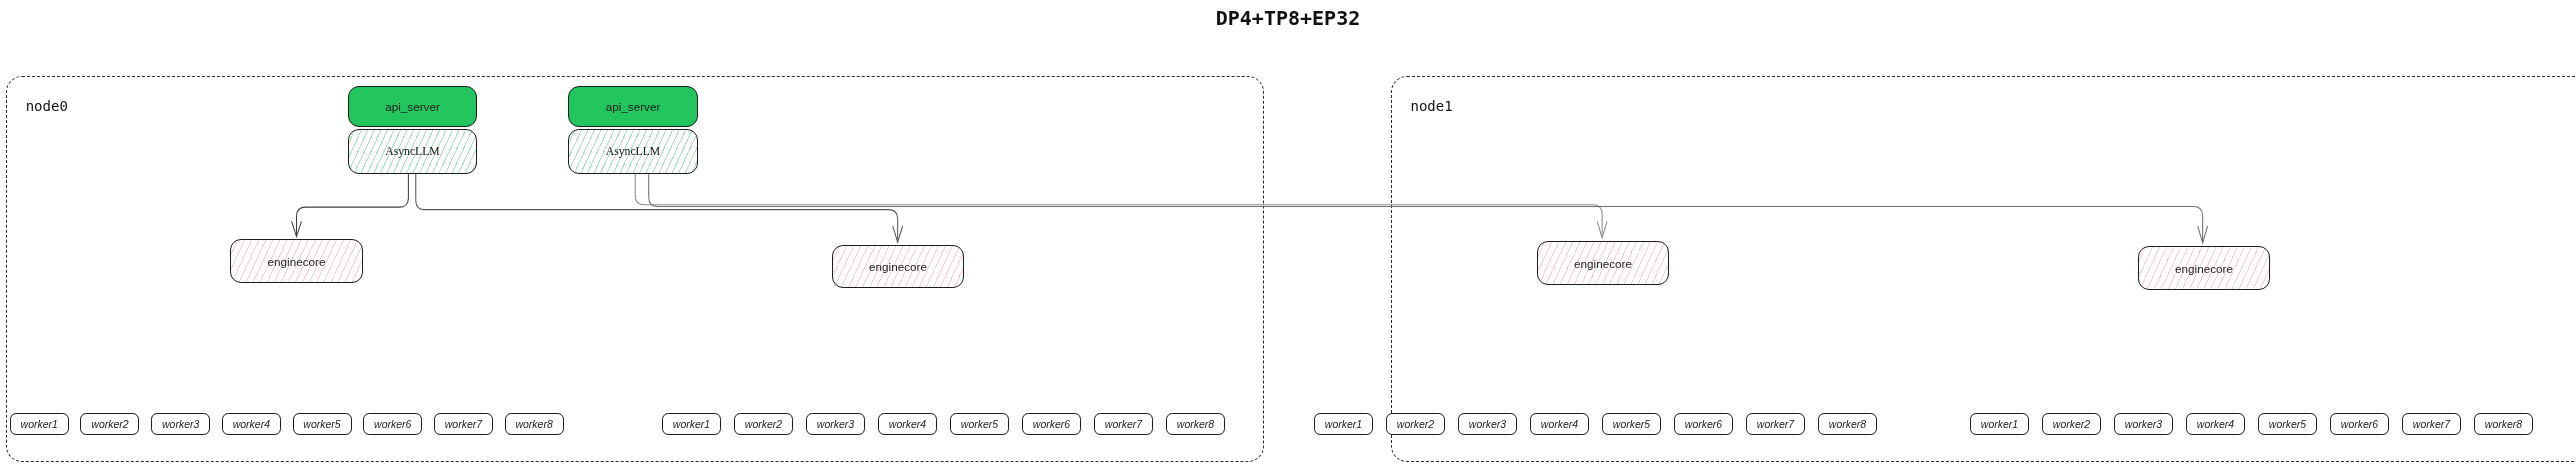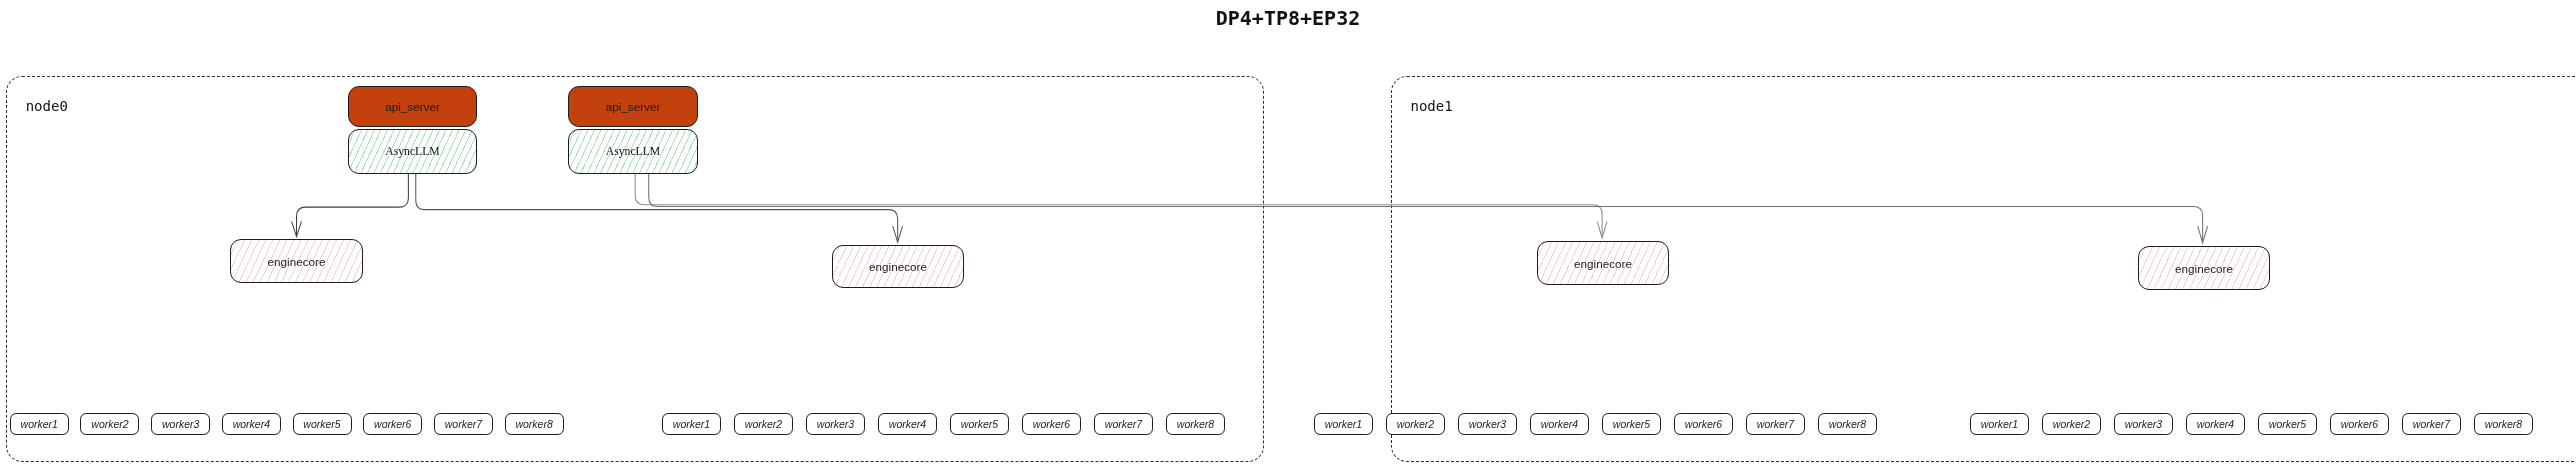--- a/index.html
+++ b/index.html
@@ -7,21 +7,21 @@
   .canvas{position:absolute;inset:0;width:2576px;height:469px;background:#ffffff;overflow:hidden;}
 
   .title{position:absolute;top:6.2px;left:0;width:100%;text-align:center;
     font-family:"DejaVu Sans Mono",monospace;font-size:20px;font-weight:600;letter-spacing:0px;color:#111;}
 
   .node{position:absolute;border:1.2px dashed #2b2b2b;border-radius:16px;background:transparent;z-index:0;}
   .node-label{position:absolute;left:18.5px;top:21px;font-family:"DejaVu Sans Mono",monospace;
     font-size:14px;font-weight:500;color:#111;}
 
   .box{position:absolute;box-sizing:border-box;border:1.5px solid #1d1d1d;border-radius:11px;
-    display:flex;align-items:center;justify-content:center;background:#c2410c;z-index:2;
+    display:flex;align-items:center;justify-content:center;background:#22c55e;z-index:2;
     font-size:11.7px;color:#1c1c1c;}
   .hatch-green{background-color:#ffffff;background-image:repeating-linear-gradient(115deg,
       rgba(64,192,99,0) 0px, rgba(64,192,99,0) 4.9px, rgba(64,192,99,0.45) 4.9px, rgba(64,192,99,0.45) 5.9px);font-family:Liberation Serif, serif;}
   .hatch-red{background-color:#ffffff;background-image:repeating-linear-gradient(115deg,
       rgba(232,120,120,0) 0px, rgba(232,120,120,0) 5.5px, rgba(232,120,120,0.38) 5.5px, rgba(232,120,120,0.38) 6.4px);}
 
   .worker-group{position:absolute;display:flex;z-index:2;font-style:italic;}
   .gap19{gap:11.7px;} .gap21{gap:13px;}
   .worker{box-sizing:border-box;width:59px;height:21.5px;border:1.2px solid #1d1d1d;border-radius:6.2px;
     background:#fff;display:flex;align-items:center;justify-content:center;font-size:10.5px;color:#1c1c1c;}

